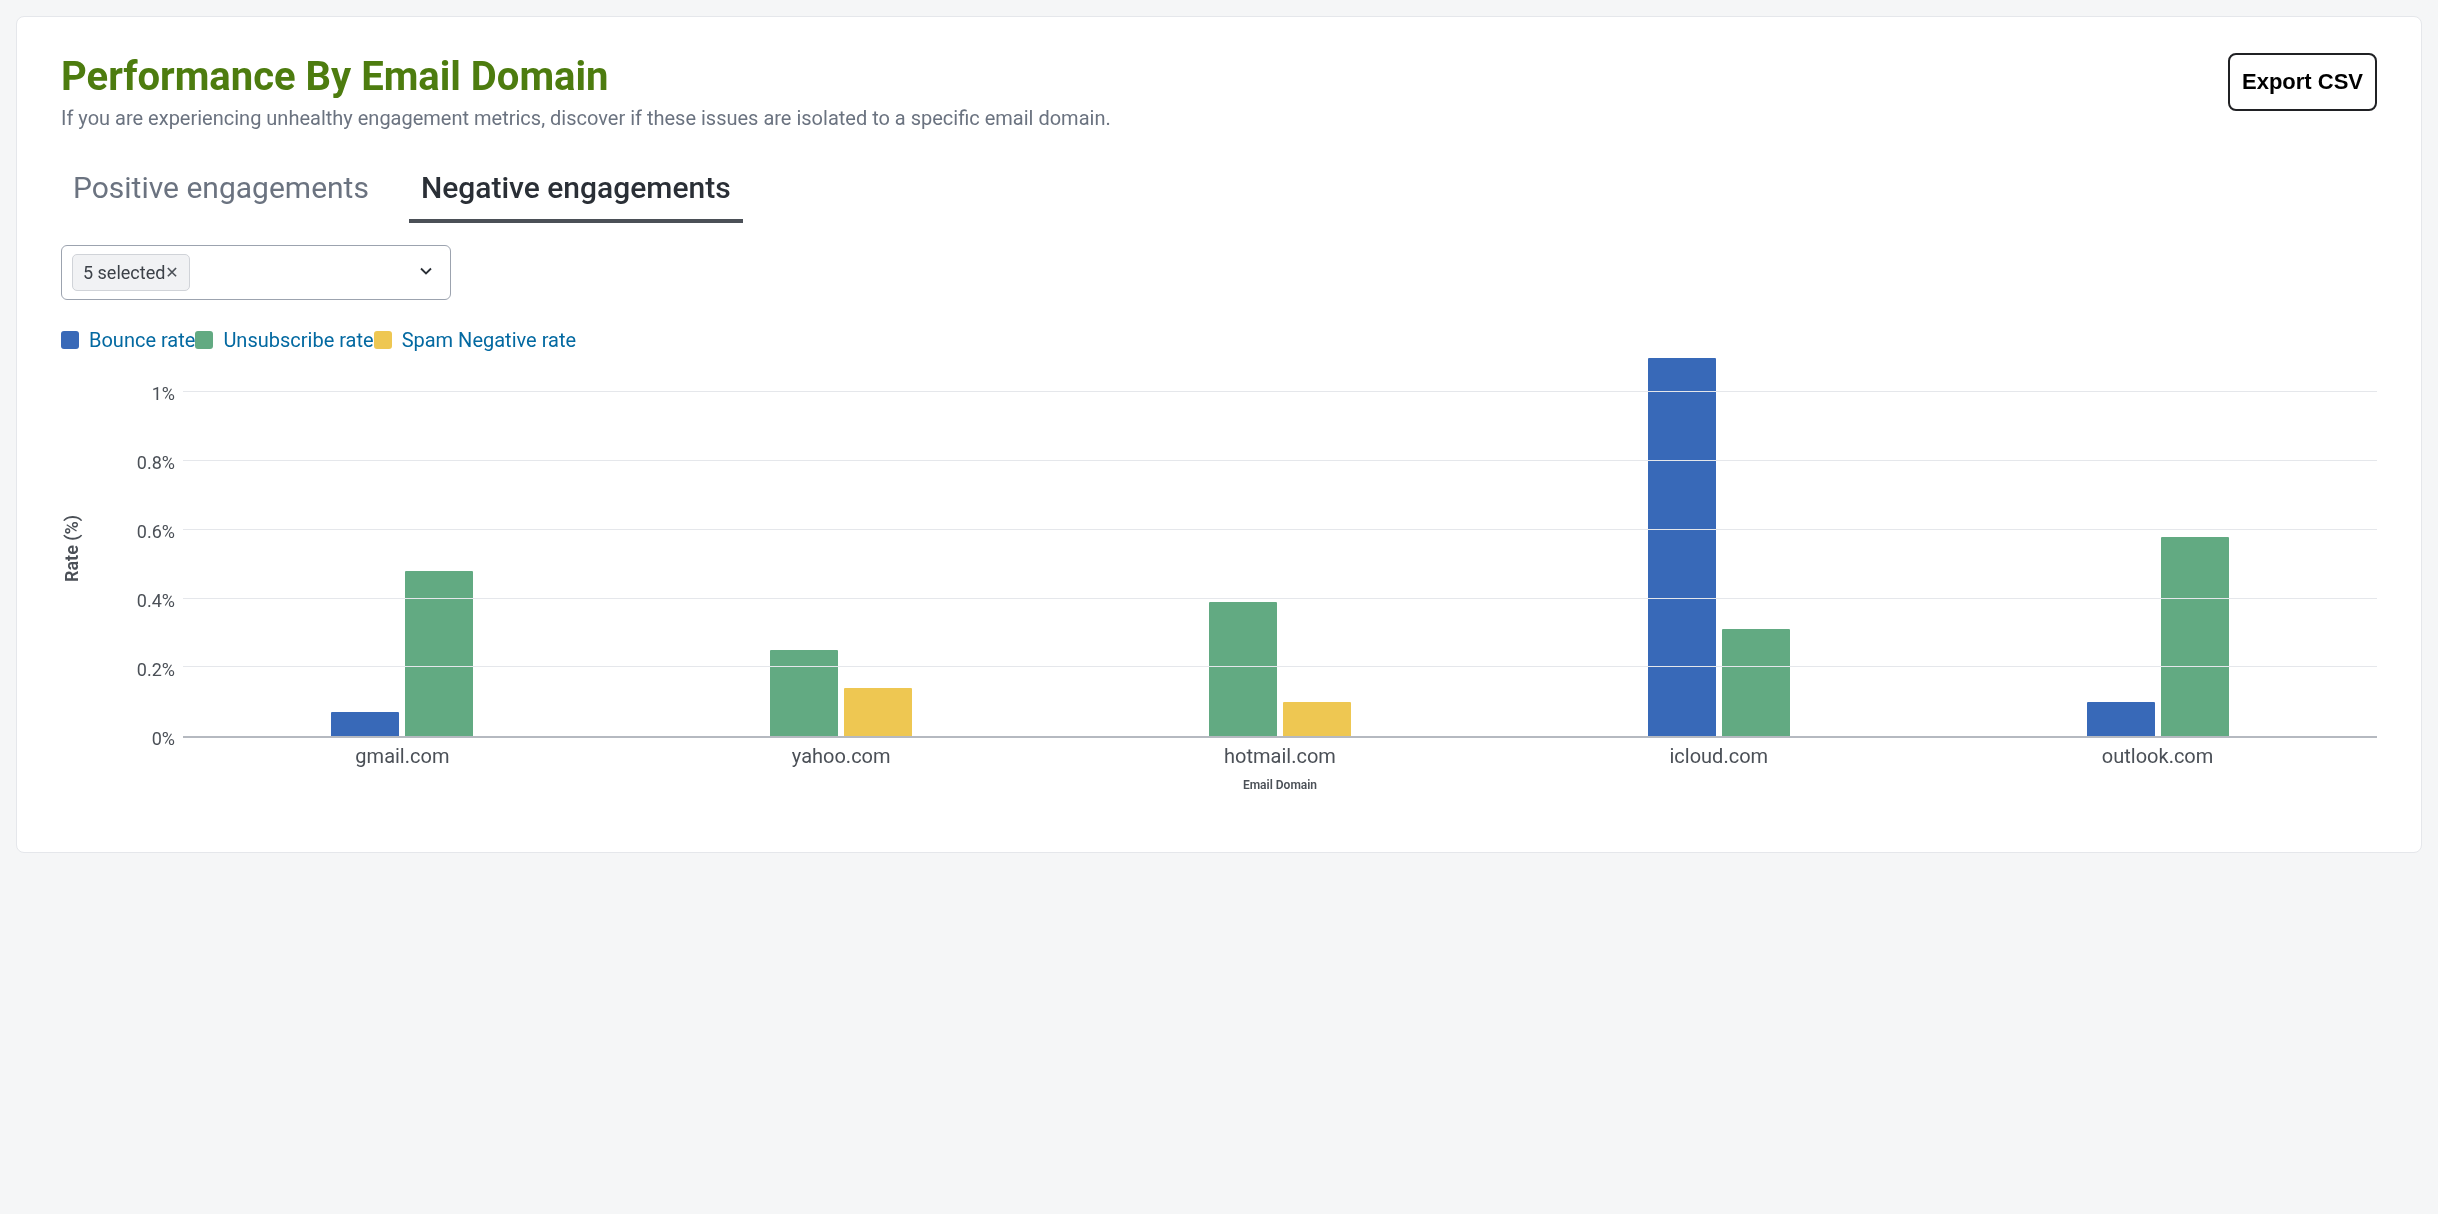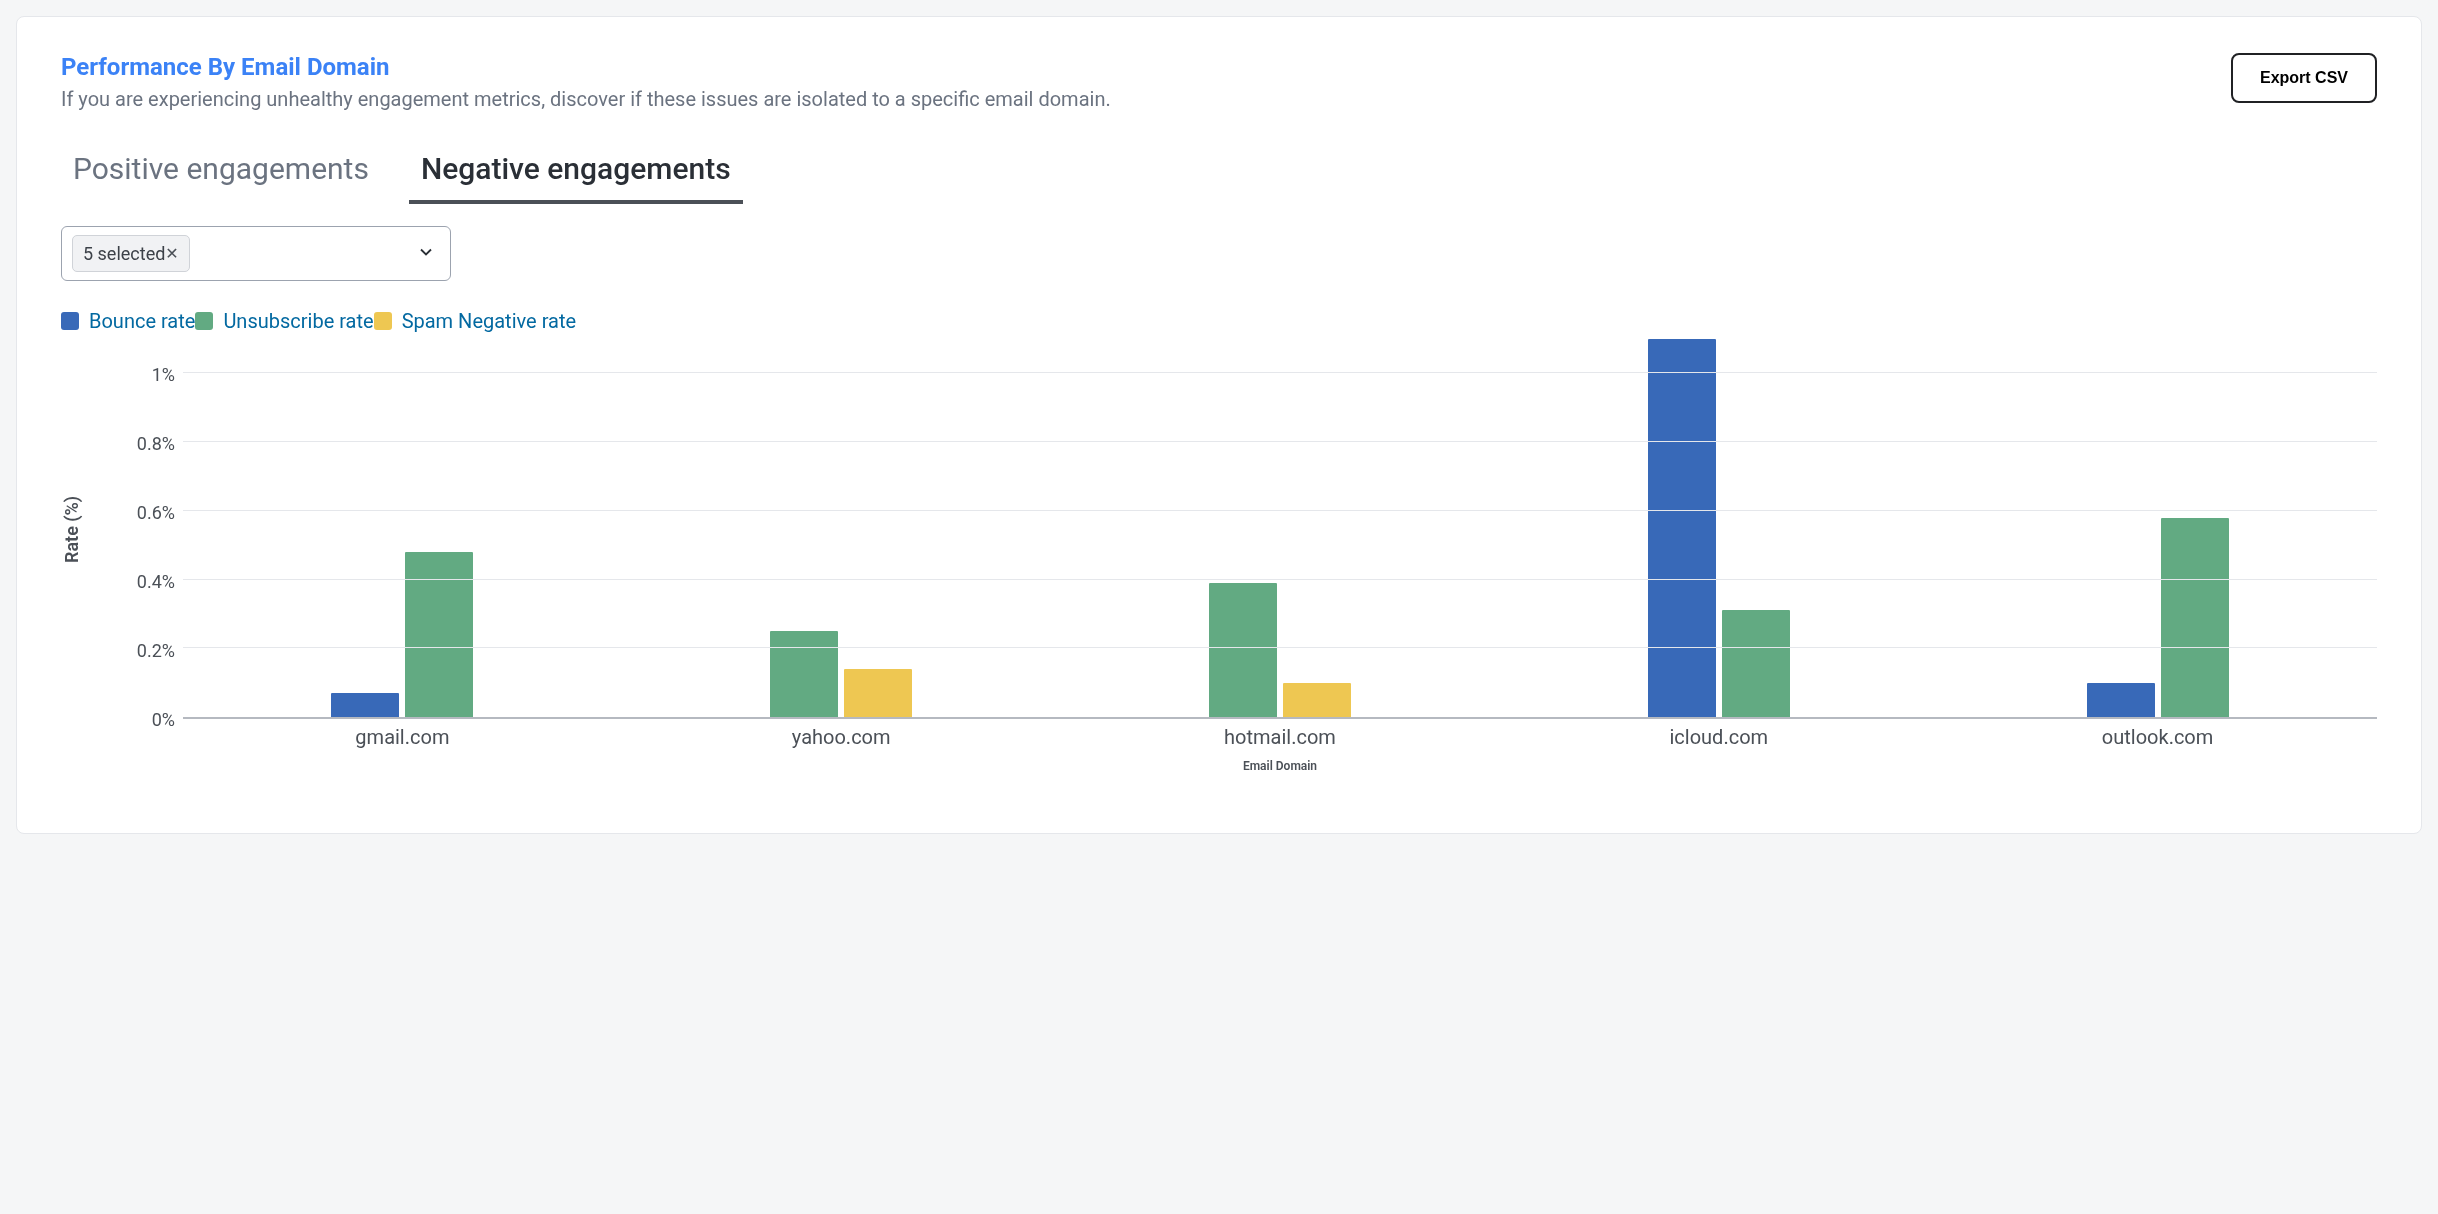--- a/index.html
+++ b/index.html
@@ -19,37 +19,37 @@
     border-radius: 8px;
     padding: 36px 44px 34px 44px;
   }
   .header-row {
     display: flex;
     justify-content: space-between;
     align-items: flex-start;
     gap: 24px;
   }
   .title {
-    font-size: 24px;
+    font-size: 40px;
     font-weight: 700;
-    color: #3b82f6;
+    color: #4d7c0f;
     margin: 0 0 6px 0;
   }
   .subtitle {
     font-size: 20px;
     color: #6b7380;
     margin: 0;
   }
   .export-btn {
     border: 2px solid #202124;
     background: #fff;
     border-radius: 8px;
-    font-size: 16px;
+    font-size: 22px;
     font-weight: 600;
-    padding: 14px 27px;
+    padding: 14px 12px;
     cursor: pointer;
   }
   .tabs {
     display: flex;
     gap: 28px;
     margin-top: 34px;
     border-bottom: none;
   }
   .tab {
     font-size: 30px;

